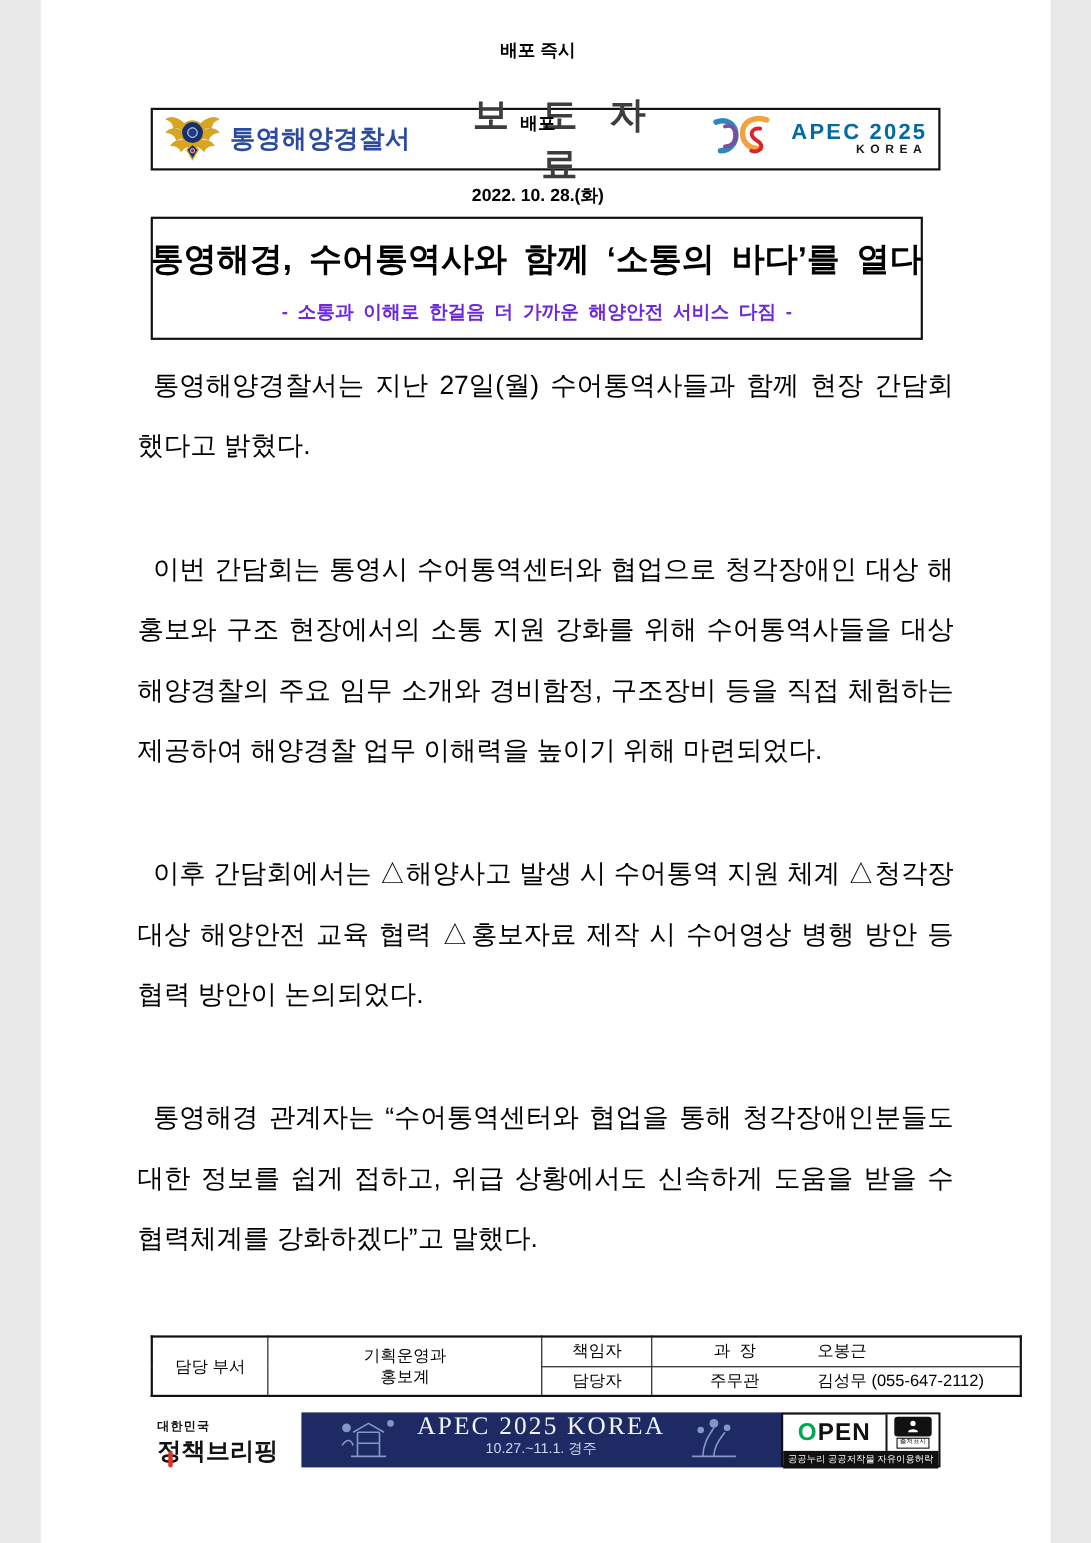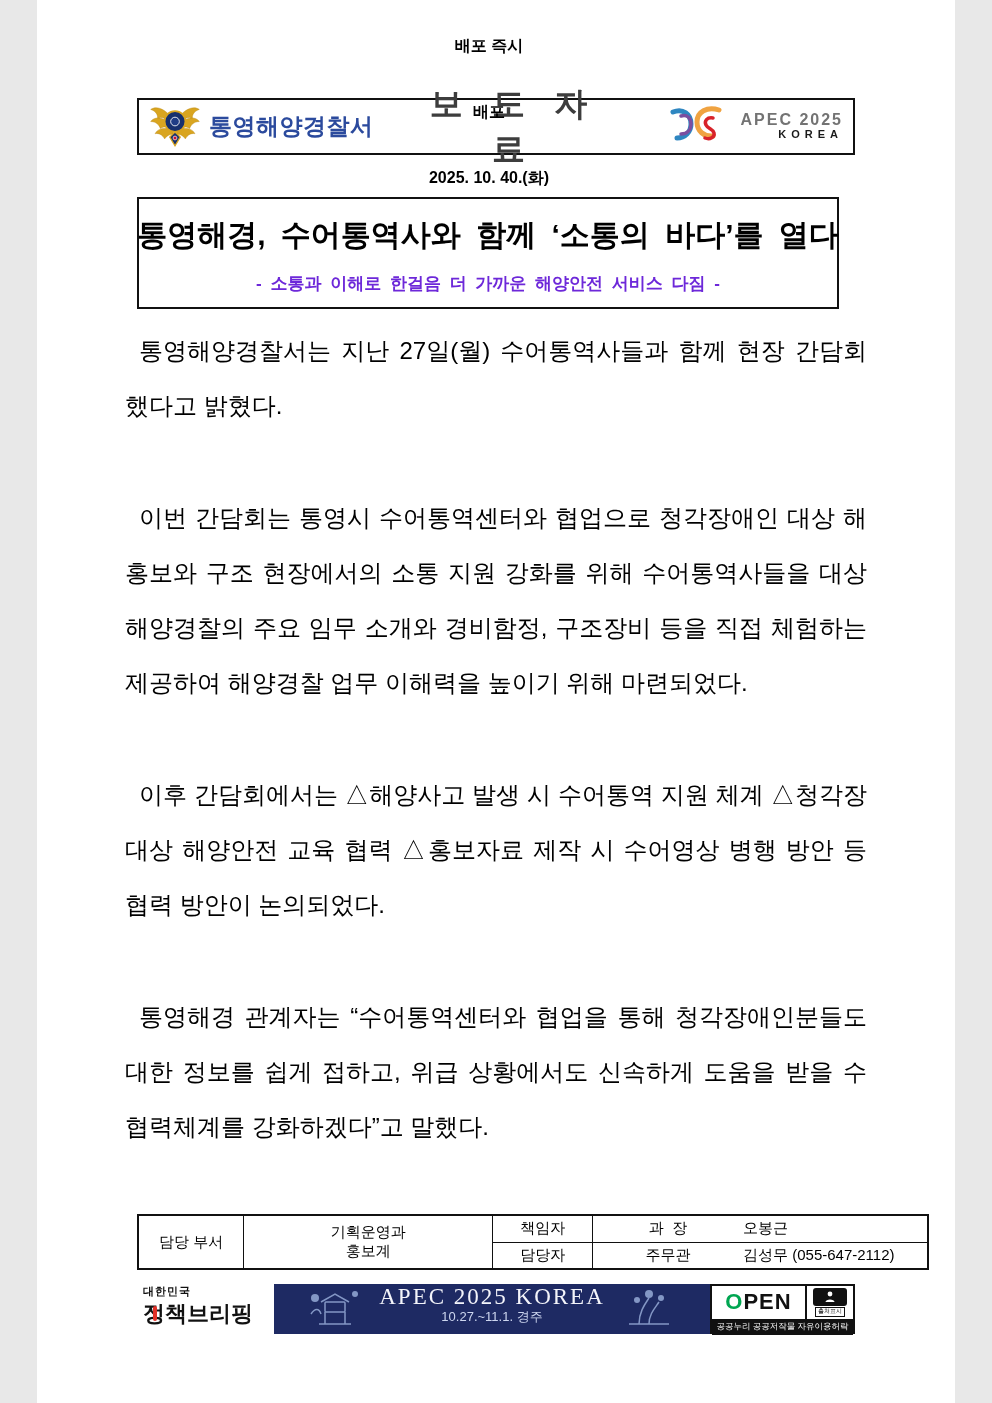--- a/index.html
+++ b/index.html
@@ -25,21 +25,21 @@
   }
   .org-block { display:flex; align-items:center; gap:8px; width:260px; }
   .org-name { font-size:23px; font-weight:800; color:#2b4a9d; letter-spacing:0.5px; }
   .doc-type {
     flex:1; text-align:center;
     font-size:33px; font-weight:800; color:#3d3d3d;
     letter-spacing:10px;
   }
   .apec-block { display:flex; align-items:center; gap:10px; width:225px; justify-content:flex-end; }
   .apec-text { display:flex; flex-direction:column; line-height:1.05; }
-  .apec-l1 { font-size:16px; font-weight:800; letter-spacing:2px; color:#737373; }
+  .apec-l1 { font-size:20px; font-weight:800; letter-spacing:2px; color:#0369a1; }
   .apec-l2 { font-size:11px; font-weight:700; letter-spacing:5px; color:#1a1a1a;text-align:right; }
 
   
   .release-row {
     margin:6px 100px 0 100px;
     height:28px;
     display:flex; align-items:center; justify-content:flex-end;
     gap:45px; padding-right:14px;
     font-size:16px; font-weight:700;flex-direction:column;
   }
@@ -86,21 +86,21 @@
   td.dept-value { width:250px; }
   td.role { width:100px; }
   td.who { width:336px; padding:0; }
   .who-inner { display:flex; align-items:center; }
   .who-title { width:150px; text-align:center; white-space:pre; }
   .who-name { flex:1; text-align:left; }
 
   
   .footer { margin:14px 100px 0 100px; height:50px; display:flex; align-items:stretch; }
   .brief-logo {
-    width:137px; display:flex; flex-direction:column; justify-content:flex-start;
+    width:137px; display:flex; flex-direction:column; justify-content:flex-end;
     padding-left:6px; background:#fff;
   }
   .brief-top { font-size:11px; font-weight:800; letter-spacing:1px; color:#111; }
   .brief-main { font-size:22px; font-weight:900; color:#111; letter-spacing:0px; position:relative; }
   .apec-banner {
     flex:1; background:#1e2a63; color:#fff;
     display:flex; justify-content:center; gap:14px;
     position:relative; overflow:hidden;
   }
   .banner-center { text-align:center; line-height:1.15; }
@@ -164,21 +164,21 @@
         <span class="apec-l1">APEC 2025</span>
         <span class="apec-l2">KOREA</span>
       </span>
     </div>
   </div>
 
   <div class="release-row">
     <span>보도시점</span>
     <span>배포 즉시</span>
     <span>배포</span>
-    <span>2025. 10. 40.(화)</span>
+    <span>2022. 10. 28.(화)</span>
   </div>
 
   <div class="title-box">
     <div class="headline">통영해경, 수어통역사와 함께 ‘소통의 바다’를 열다</div>
     <div class="subhead">- 소통과 이해로 한걸음 더 가까운 해양안전 서비스 다짐 -</div>
   </div>
 
   <div class="body-text">
     <div class="para">
       <div class="line just indent">통영해양경찰서는 지난 27일(월) 수어통역사들과 함께 현장 간담회를 실시</div>

